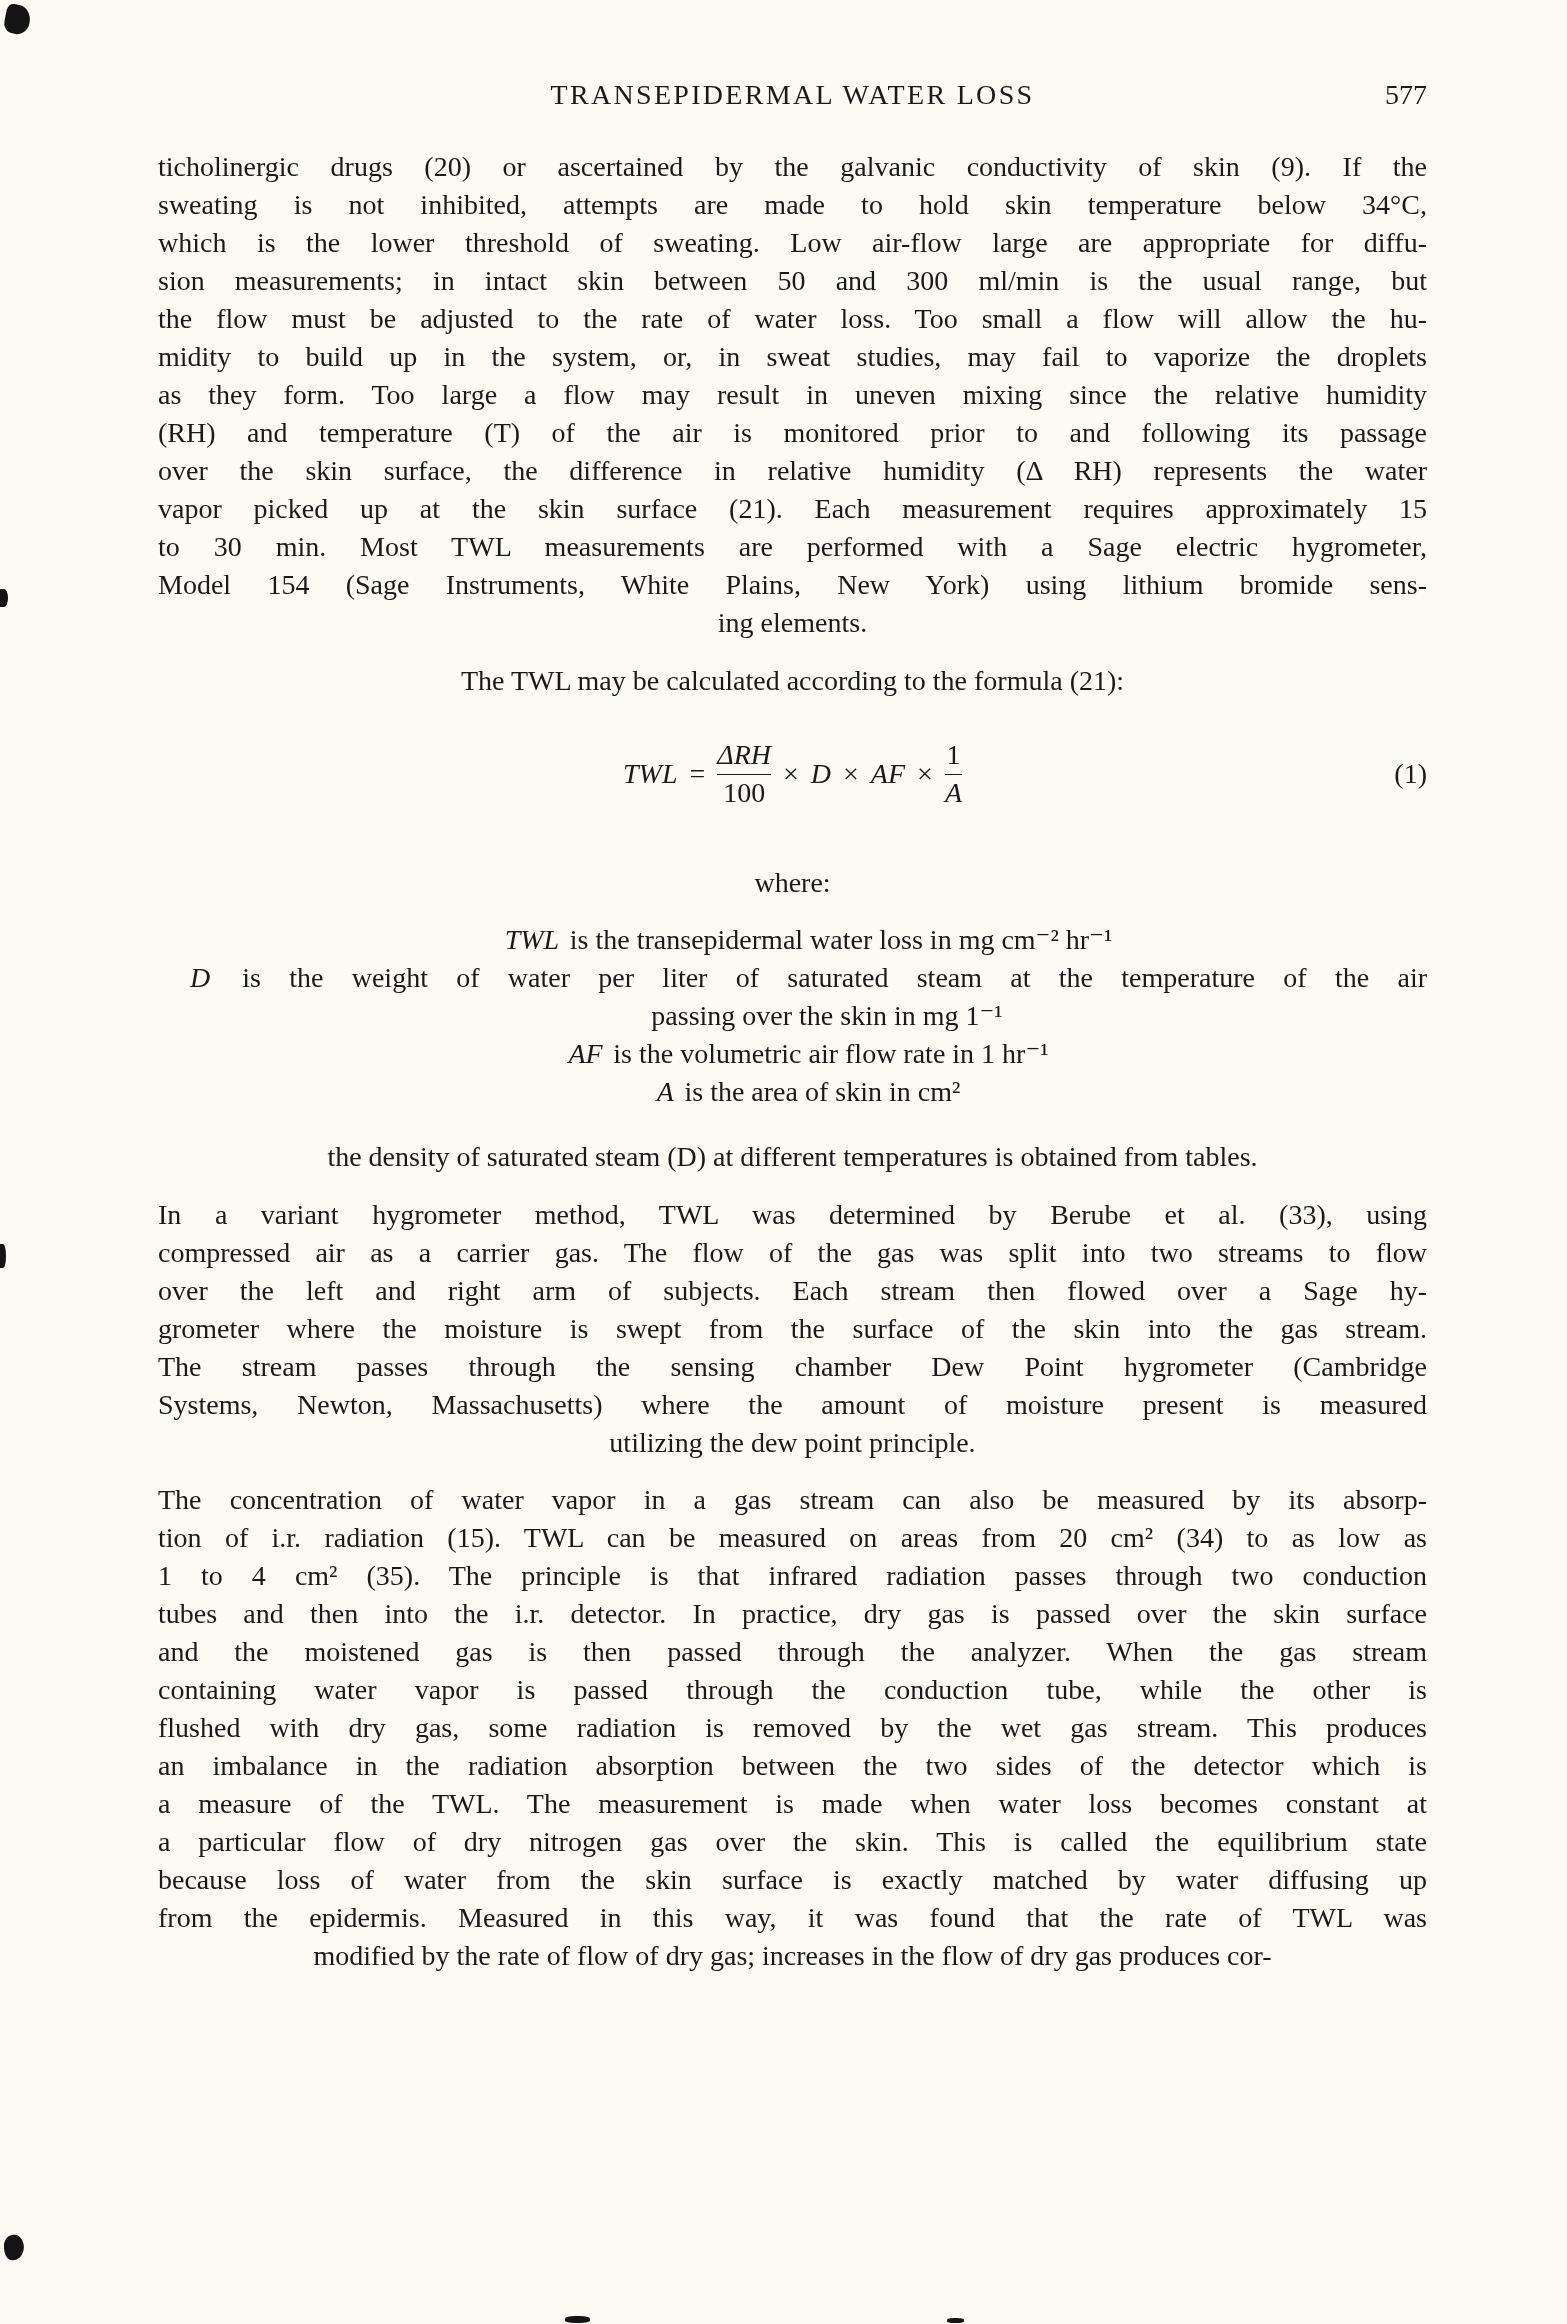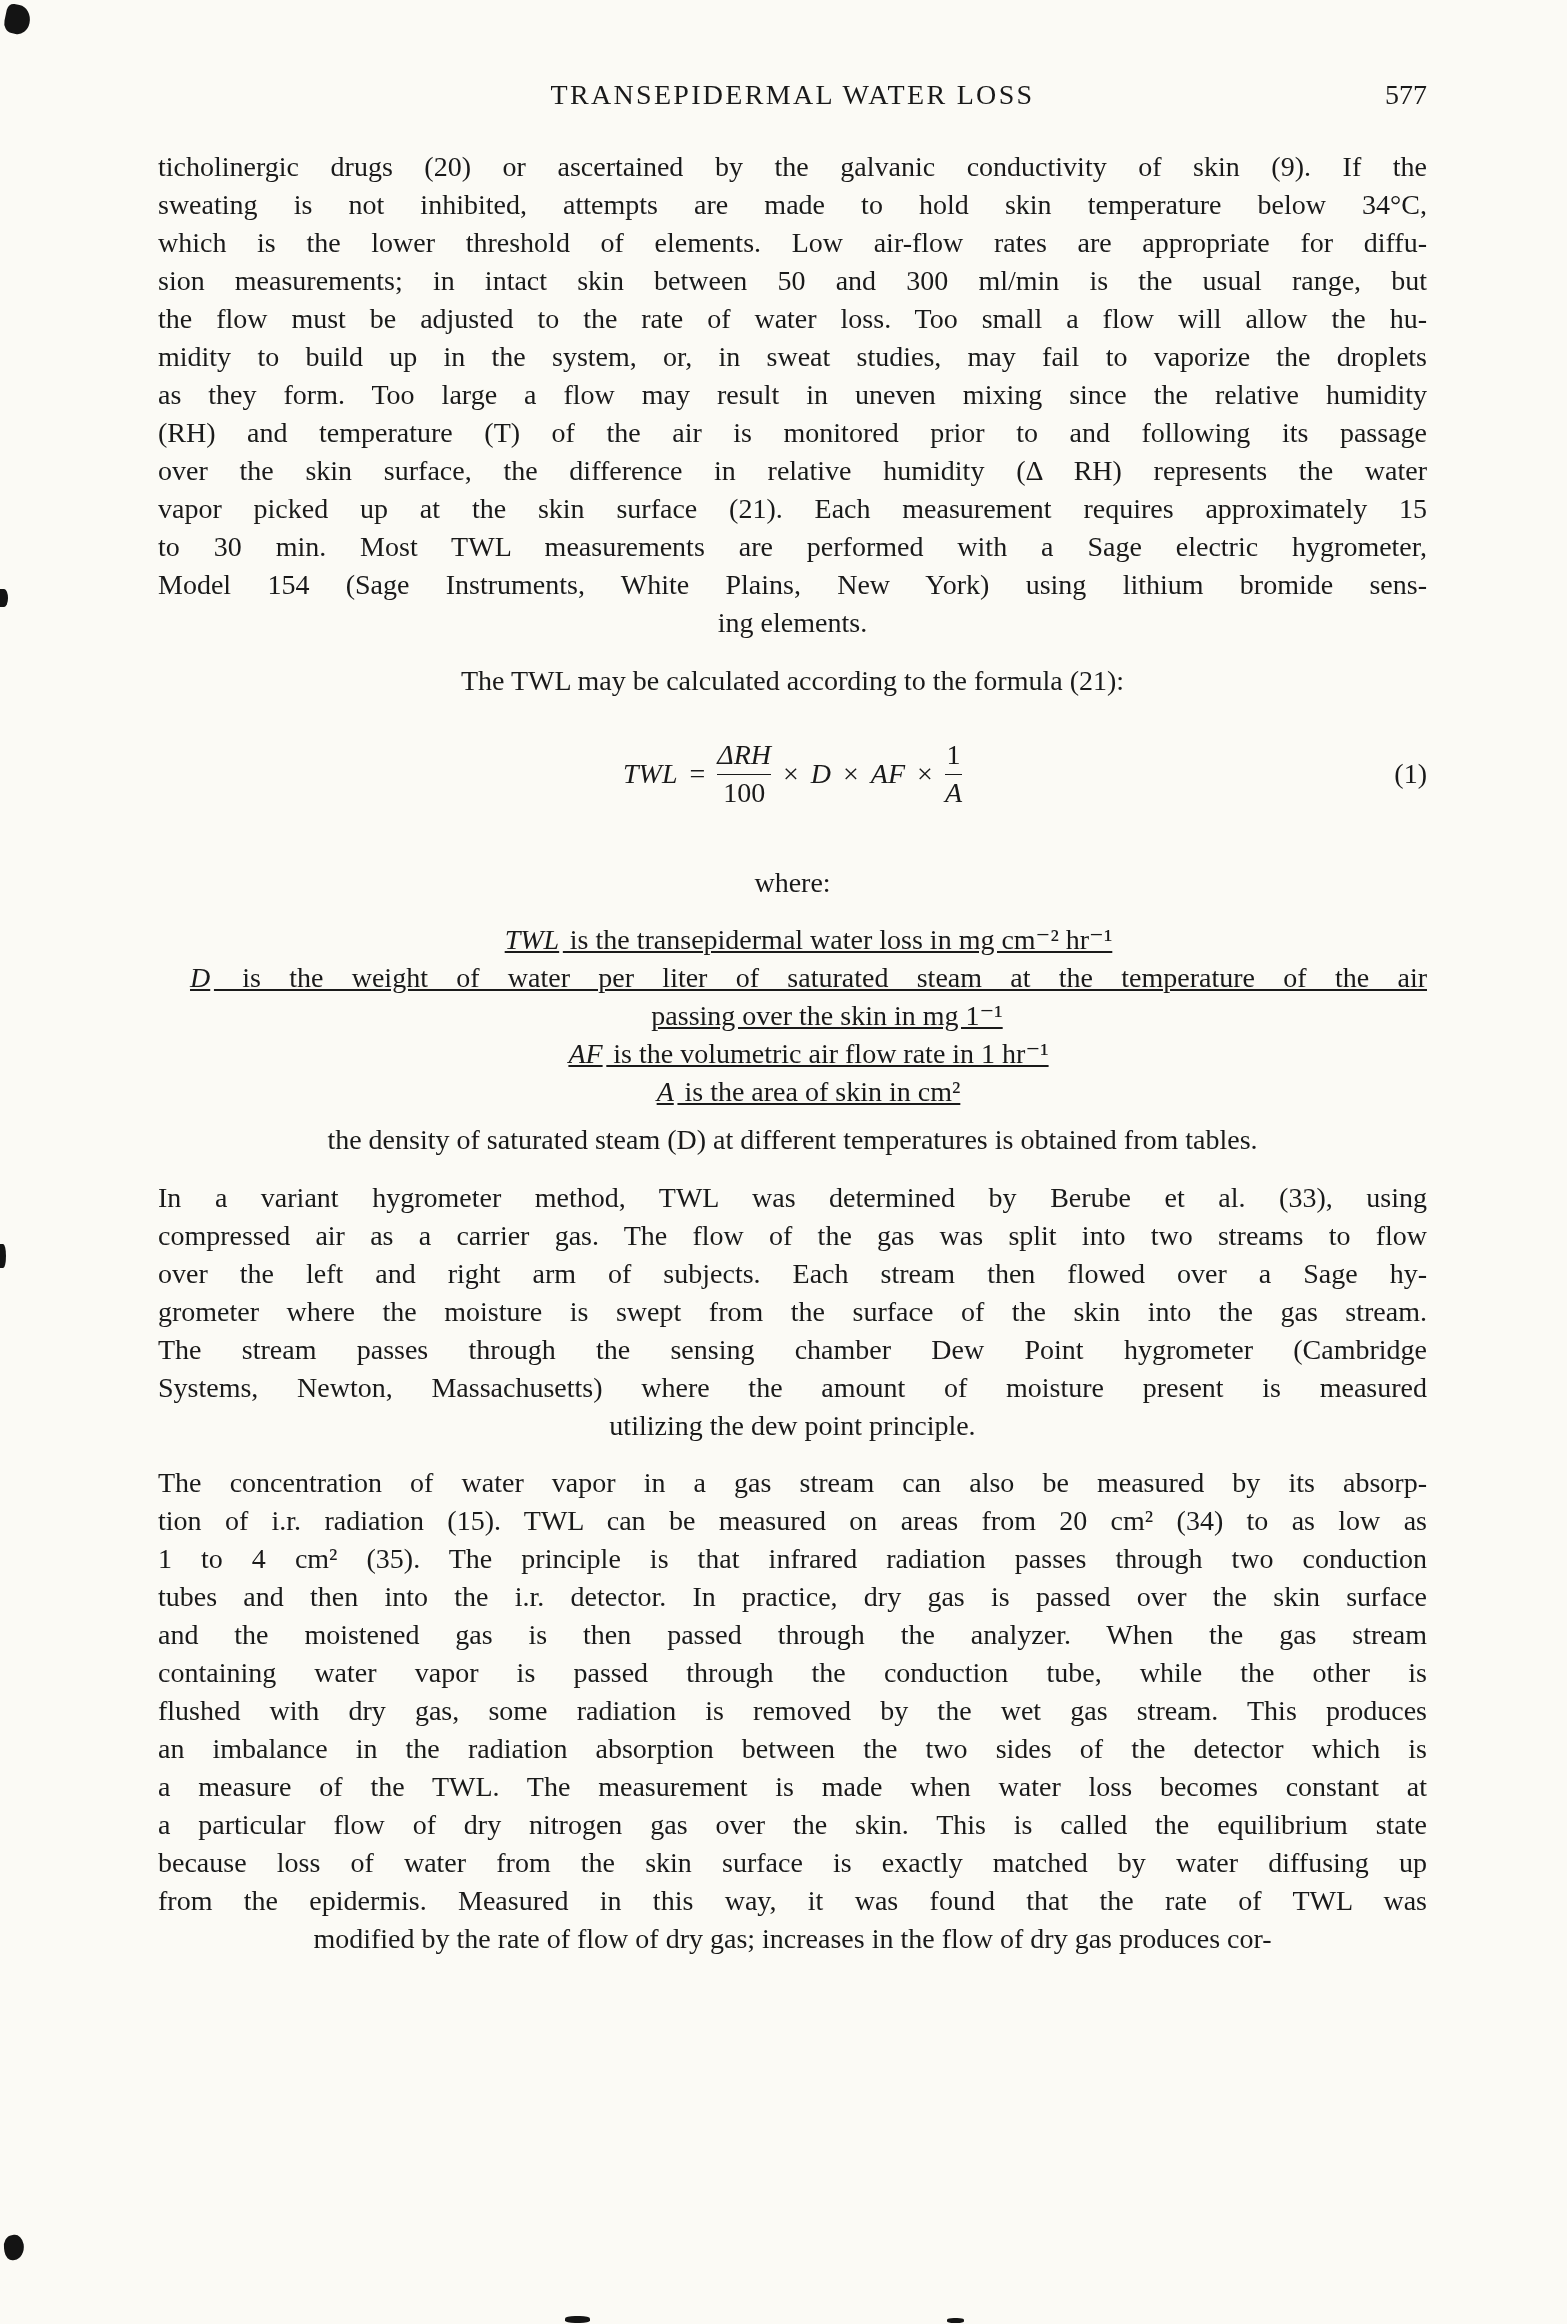--- a/index.html
+++ b/index.html
@@ -41,21 +41,21 @@
     display:inline-flex;
     flex-direction:column;
     align-items:center;
     line-height:32px;
     text-align:center;
   }
   .frac .bar { align-self:stretch; height:0; border-top:1.9px solid currentColor; margin:2.8px 0; }
   .eqnum { position:absolute; right:0; top:50%; transform:translateY(-50%); }
 
   
-  .def-list { padding-left:32px; margin-bottom:10px;text-decoration:underline; }
+  .def-list { padding-left:32px; margin-bottom:27px; }
   .def-item .line.cont { padding-left:37px; }
   .def-item i { margin-right:3.7px; }
 
   
   .artifact { position:absolute; background:#141414; }
   .a1 { left:4.7px; top:4.7px; width:25px; height:29px; border-radius:30% 65% 55% 45%; transform:rotate(12deg); }
   .a2 { left:0; top:589px; width:7.5px; height:17.7px; border-radius:0 60% 60% 0; }
   .a3 { left:0; top:1244px; width:5.6px; height:24px; border-radius:0 60% 60% 0; }
   .a4 { left:3.7px; top:2235px; width:19.6px; height:25px; border-radius:50% 45% 60% 40%; transform:rotate(-8deg); }
   .a5 { left:565px; top:2316px; width:25px; height:6.5px; border-radius:40%; }
@@ -76,21 +76,21 @@
   <header class="header">
     <span class="title">TRANSEPIDERMAL WATER LOSS</span>
     <span class="pagenum">577</span>
   </header>
 
   <section>
 
     <div class="para">
         <div class="line fill">ticholinergic drugs (20) or ascertained by the galvanic conductivity of skin (9). If the</div>
         <div class="line fill">sweating is not inhibited, attempts are made to hold skin temperature below 34°C,</div>
-        <div class="line fill">which is the lower threshold of elements. Low air-flow rates are appropriate for diffu-</div>
+        <div class="line fill">which is the lower threshold of sweating. Low air-flow large are appropriate for diffu-</div>
         <div class="line fill">sion measurements; in intact skin between 50 and 300 ml/min is the usual range, but</div>
         <div class="line fill">the flow must be adjusted to the rate of water loss. Too small a flow will allow the hu-</div>
         <div class="line fill">midity to build up in the system, or, in sweat studies, may fail to vaporize the droplets</div>
         <div class="line fill">as they form. Too large a flow may result in uneven mixing since the relative humidity</div>
         <div class="line fill">(RH) and temperature (T) of the air is monitored prior to and following its passage</div>
         <div class="line fill">over the skin surface, the difference in relative humidity (Δ RH) represents the water</div>
         <div class="line fill">vapor picked up at the skin surface (21). Each measurement requires approximately 15</div>
         <div class="line fill">to 30 min. Most TWL measurements are performed with a Sage electric hygrometer,</div>
         <div class="line fill">Model 154 (Sage Instruments, White Plains, New York) using lithium bromide sens-</div>
         <div class="line">ing elements.</div>

